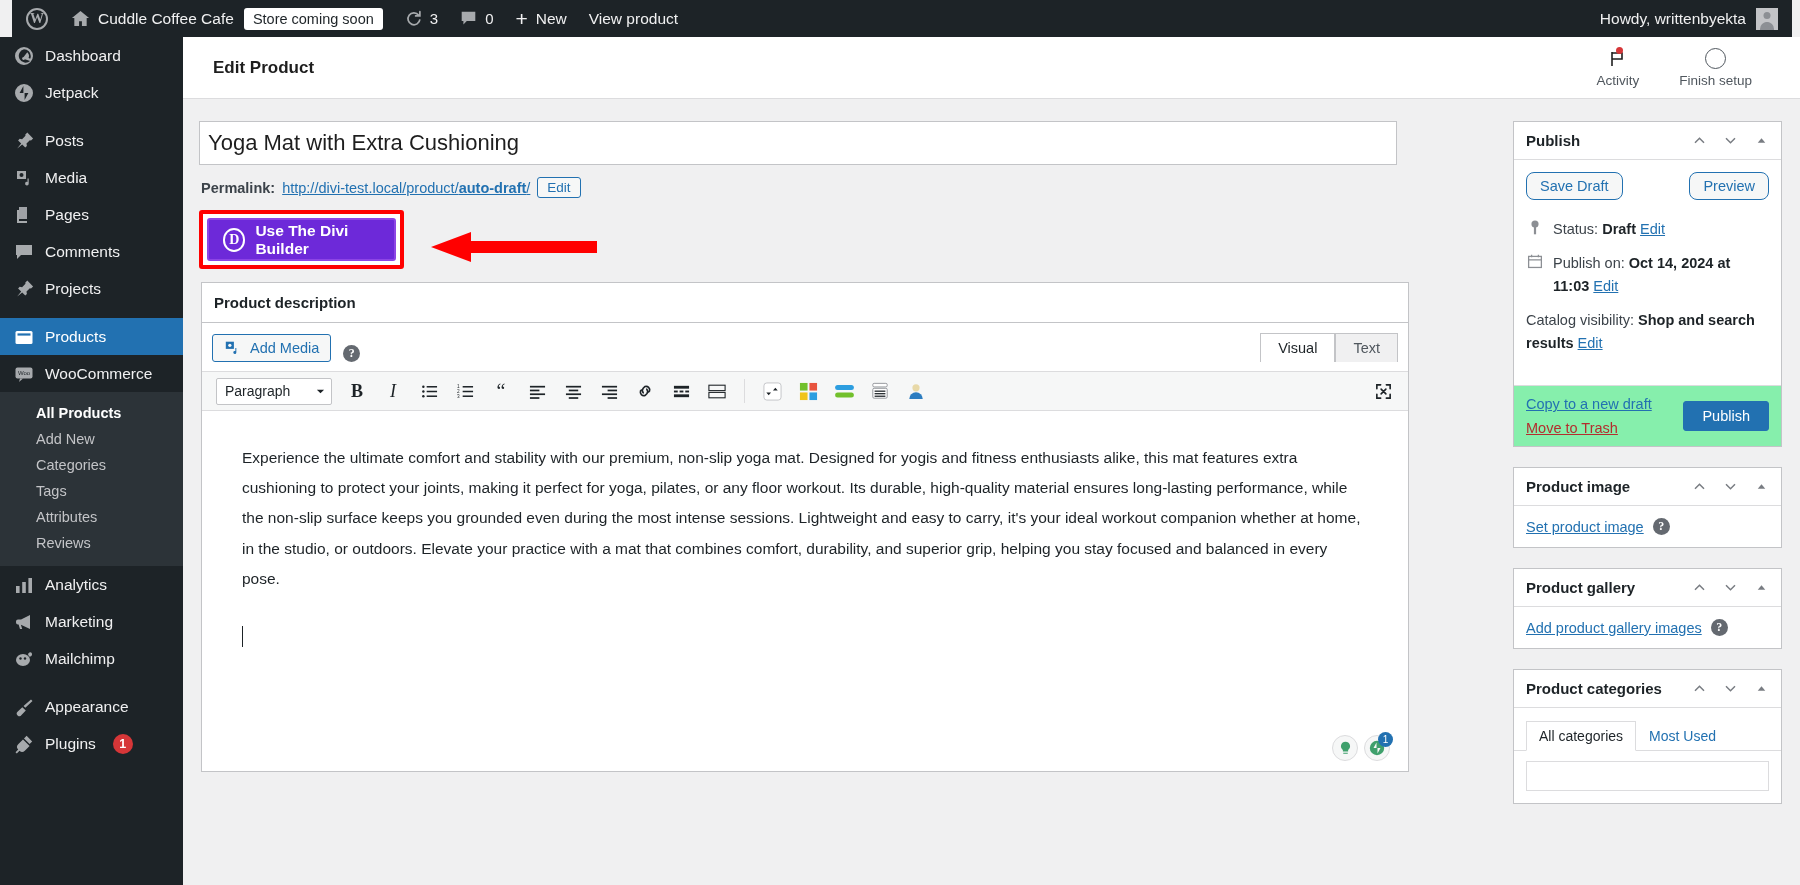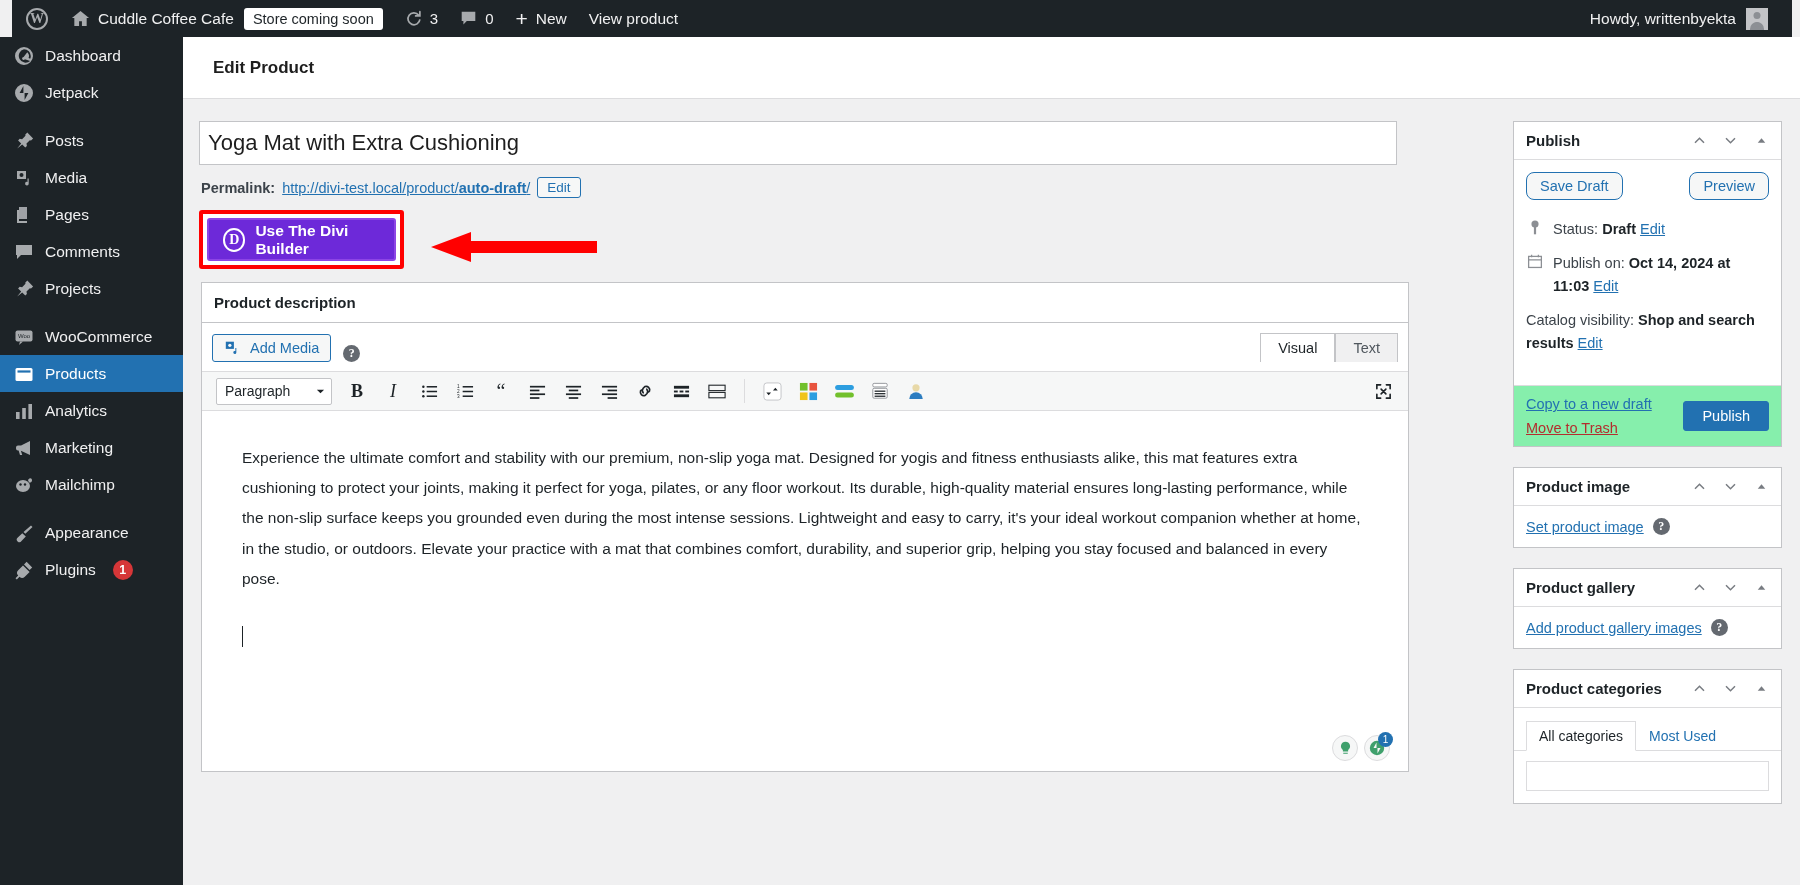--- a/index.html
+++ b/index.html
@@ -26,21 +26,21 @@
     content:"W"; position:absolute; inset:0; display:flex; align-items:center; justify-content:center;
     font-size: 14px; font-weight: 700; color: #a7aaad; font-family: "Liberation Serif", serif;
   }
   .home-icon { width: 19px; height: 19px; color:#a7aaad; display:block;}
   .pill-badge {
     background: #fff; color: #1d2327; font-size: 14.5px;
     padding: 3px 9px; border-radius: 3px; margin-left: 2px; white-space: nowrap;
   }
   .ab-count { color: #f0f0f1; font-size: 15px; }
   .plus-icon { font-size: 21px; line-height: 1; color:#f0f0f1; font-weight: 300;}
-  #adminbar .right { margin-left: auto; display: flex; align-items: center; padding-right: 20px; gap: 10px; }
+  #adminbar .right { margin-left: auto; display: flex; align-items: center; padding-right: 10px; gap: 10px; }
   .avatar-box { width: 22px; height: 22px; background:#c3c4c7; position:relative; display:block; }
   .avatar-box::after{
     content:""; position:absolute; left:50%; top:4px; transform:translateX(-50%);
     width:7px; height:7px; border-radius:50%; background:#8c8f94;
     box-shadow: 0 9px 0 -1px #8c8f94, 0 0 0 0 #8c8f94;
   }
   .avatar-box::before{
     content:""; position:absolute; left:50%; bottom:0px; transform:translateX(-50%);
     width:14px; height:8px; border-radius:7px 7px 0 0; background:#8c8f94;
   }
@@ -310,37 +310,45 @@
 
   <div class="menu-item">
     <svg class="mi-icon" viewBox="0 0 20 20" fill="currentColor">
       <path d="M13.3 1.6 11 3.9l.7.7-3.6 3.6-2.4-.4-1.6 1.6 3.1 3.1-4 5 5-4 3.1 3.1 1.6-1.6-.4-2.4 3.6-3.6.7.7 2.3-2.3z"></path>
     </svg>
     <span class="mi-label">Projects</span>
   </div>
 
   <div class="menu-gap"></div>
 
+  <div class="menu-item current">
+    <svg class="mi-icon" viewBox="0 0 20 20" fill="currentColor">
+      <rect x="1.5" y="4" width="17" height="13" rx="1.5"></rect>
+      <rect x="3.5" y="6.4" width="13" height="2.2" fill="#2271b1"></rect>
+    </svg>
+    <span class="mi-label">Products</span>
+  </div>
+
   <div class="menu-item">
     <svg class="mi-icon" viewBox="0 0 20 20">
       <rect x="1.5" y="3.5" width="17" height="11" rx="2" fill="currentColor"></rect>
       <path d="M6 14.5 5 18l4-3.5z" fill="currentColor"></path>
       <text x="10" y="11" font-size="6" text-anchor="middle" fill="#1d2327" font-family="Liberation Sans">Woo</text>
     </svg>
     <span class="mi-label">WooCommerce</span>
   </div>
 
-  <div class="menu-item current">
-    <svg class="mi-icon" viewBox="0 0 20 20" fill="currentColor">
-      <rect x="1.5" y="4" width="17" height="13" rx="1.5"></rect>
-      <rect x="3.5" y="6.4" width="13" height="2.2" fill="#2271b1"></rect>
-    </svg>
-    <span class="mi-label">Products</span>
-  </div>
-
+  <div class="submenu">
+    <div class="sub-item current">All Products</div>
+    <div class="sub-item">Add New</div>
+    <div class="sub-item">Categories</div>
+    <div class="sub-item">Tags</div>
+    <div class="sub-item">Attributes</div>
+    <div class="sub-item">Reviews</div>
+  </div>
 
   <div class="menu-item">
     <svg class="mi-icon" viewBox="0 0 20 20" fill="currentColor">
       <rect x="2" y="11" width="3.6" height="7"></rect>
         <rect x="8.2" y="7" width="3.6" height="11"></rect>
         <rect x="14.4" y="3" width="3.6" height="15"></rect>
     </svg>
     <span class="mi-label">Analytics</span>
   </div>
 
@@ -375,20 +383,38 @@
       <path d="M12.6 1.8 10 4.4l5.6 5.6 2.6-2.6zM9 5.4 4.2 10.2a3.8 3.8 0 0 0 0 5.3l-2.7 2.7 1.3 1.3 2.7-2.7a3.8 3.8 0 0 0 5.3 0l4.8-4.8z"></path>
     </svg>
     <span class="mi-label">Plugins</span>
     <span class="count-bubble">1</span>
   </div>
 
 </div>
 
 <div id="wooheader">
   <div class="title">Edit Product</div>
+  <div class="hdr-right">
+    <div class="hdr-btn">
+      <span class="hicon">
+        <span class="flag-dot"></span>
+        <svg width="20" height="20" viewBox="0 0 20 20" fill="none" stroke="#1e1e1e" stroke-width="1.6">
+          <path d="M4 3v14"></path>
+            <path d="M4 4h10v6H4"></path>
+        </svg>
+      </span>
+      <span>Activity</span>
+    </div>
+    <div class="hdr-btn">
+      <span class="hicon">
+        <span class="circle-ring"></span>
+      </span>
+      <span>Finish setup</span>
+    </div>
+  </div>
 </div>
 
 <div id="content">
 
   <div id="colmain">
 
     <div id="titlewrap">
       <input id="title" type="text" value="Yoga Mat with Extra Cushioning" style="">
     </div>
 

